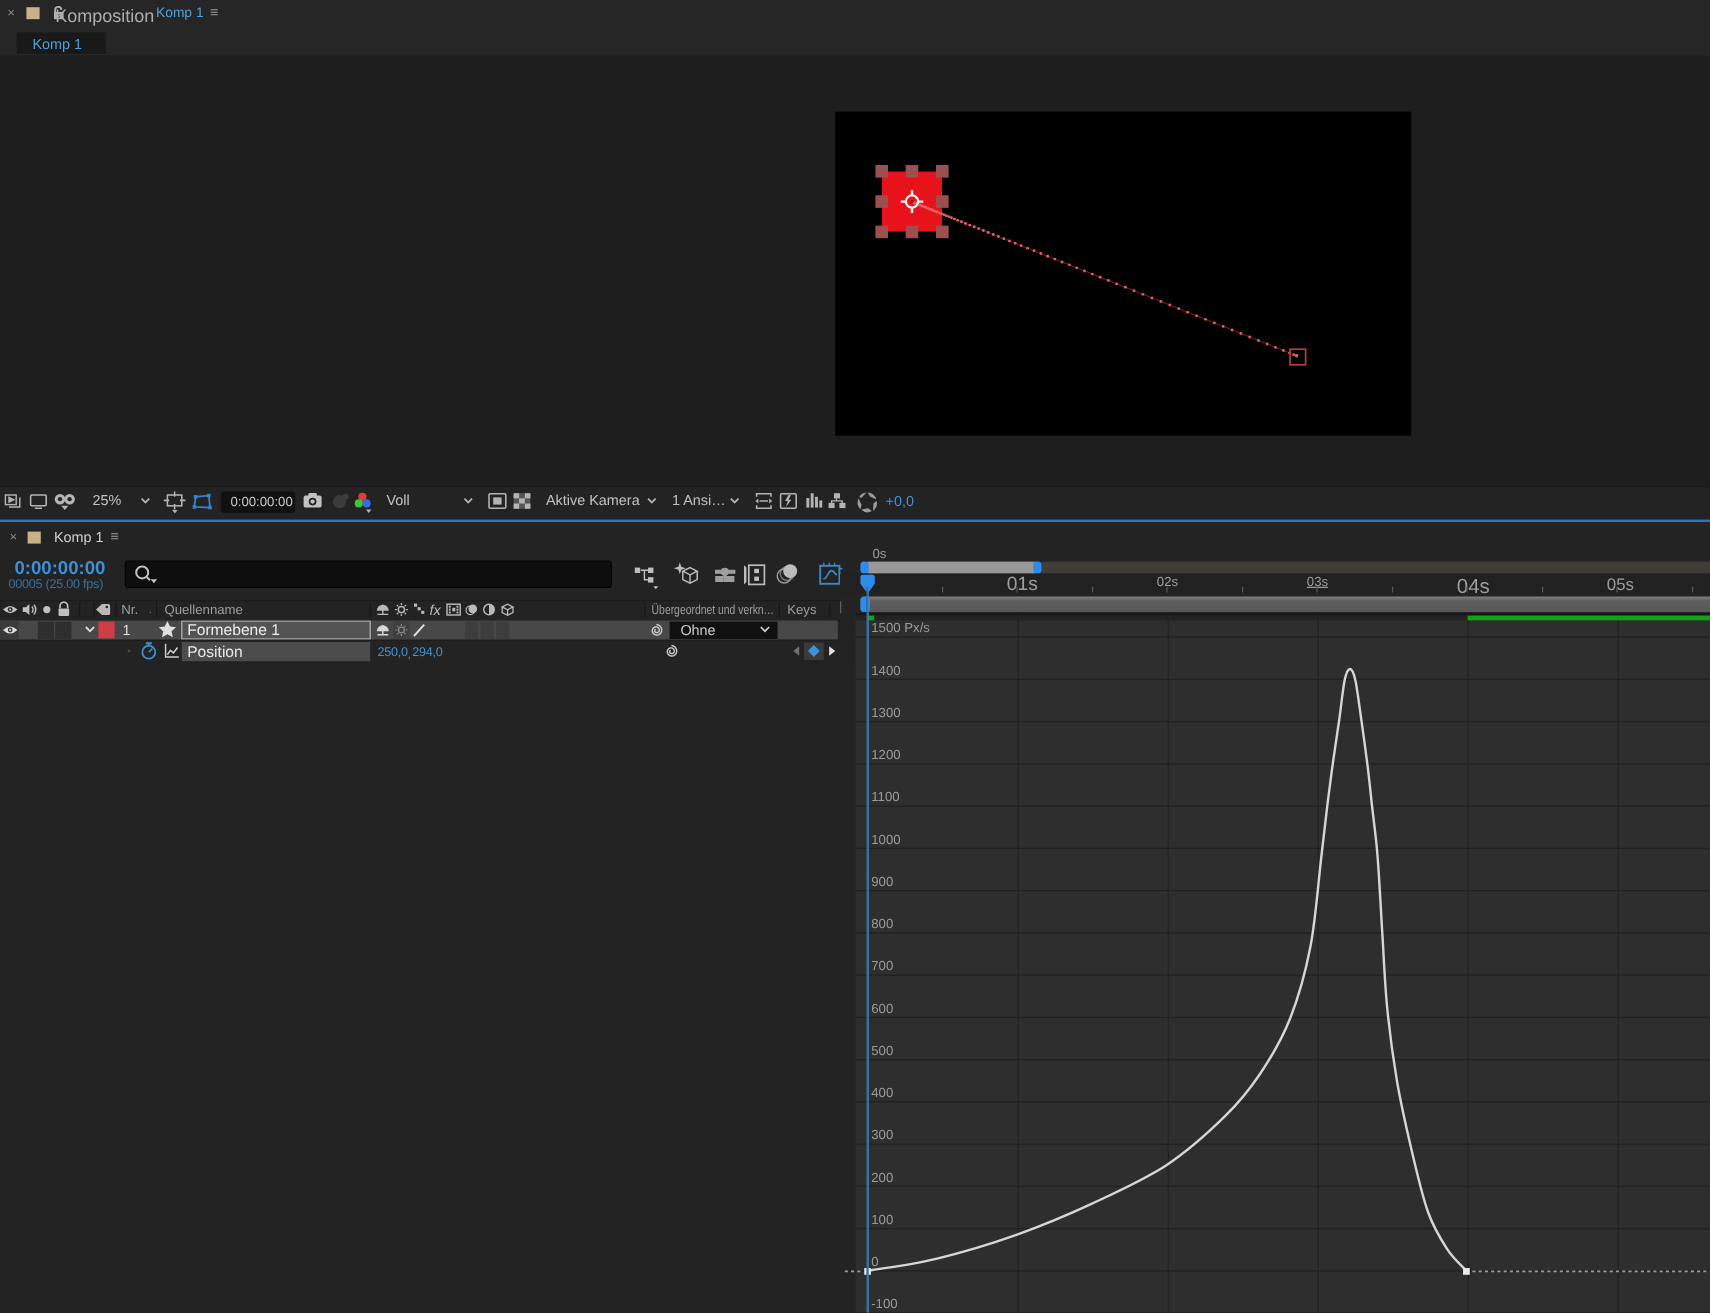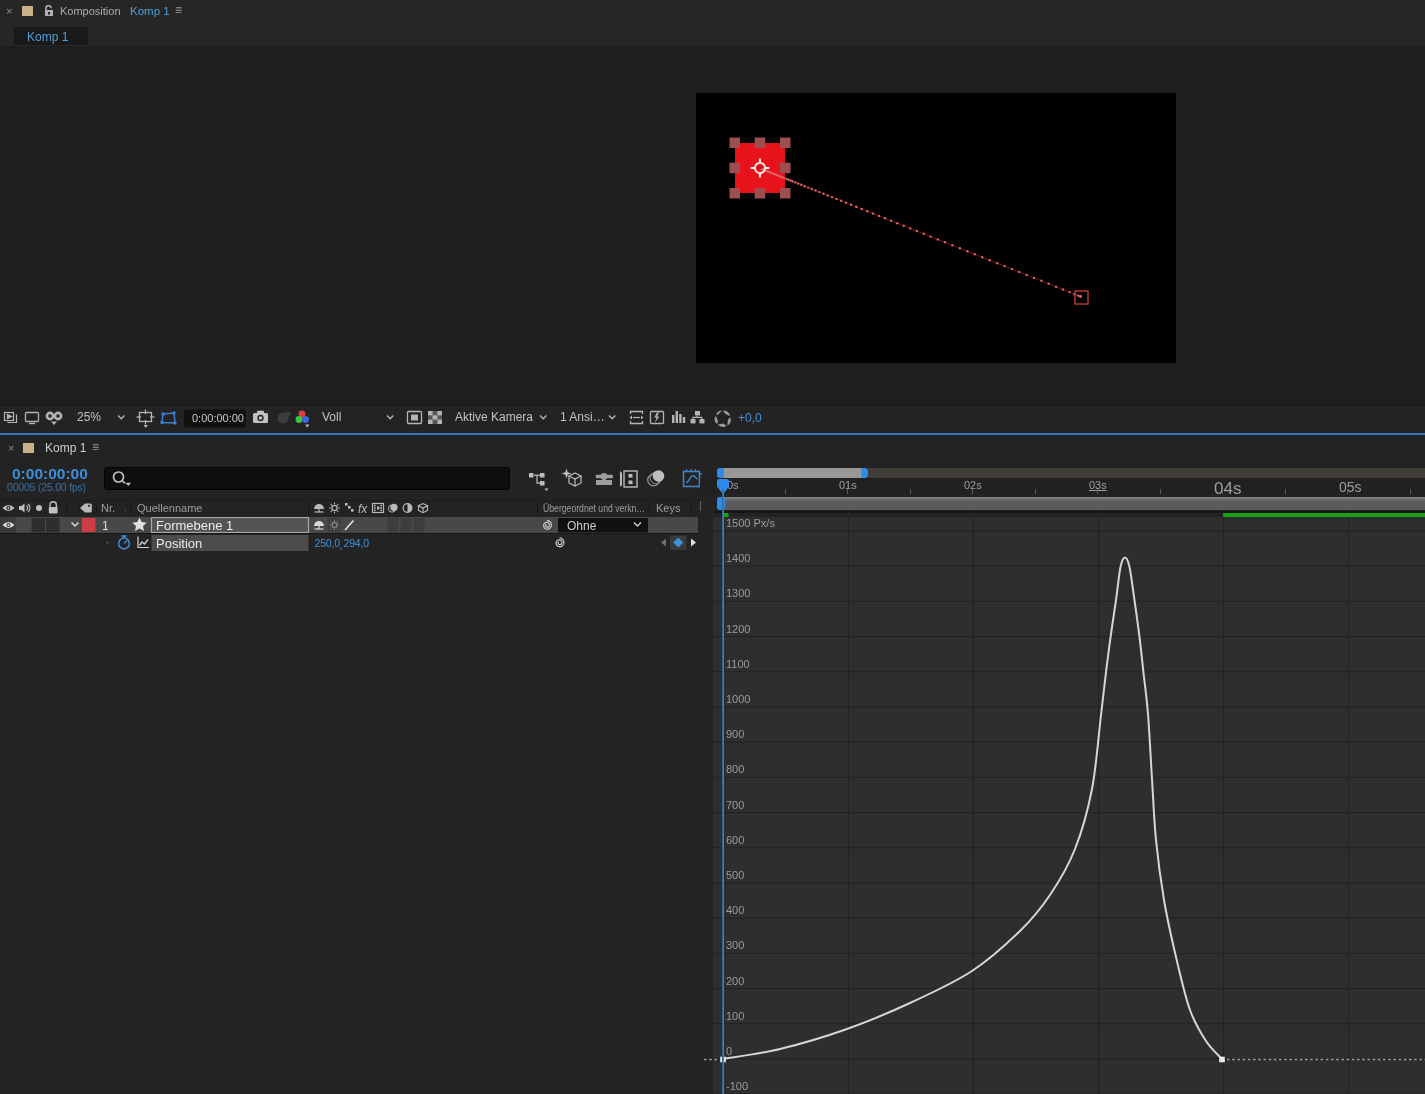--- a/index.html
+++ b/index.html
@@ -12,21 +12,21 @@
 
 <div class="abs" style="left:0;top:0;width:1425px;height:433px;background:#262626;"></div>
 
 <div class="abs txt" style="left:6px;top:5px;color:#8f8f8f;font-size:11px;">×</div>
 <div class="abs" style="left:22px;top:6px;width:11px;height:10px;background:#c6b188;"></div>
 <svg class="abs" style="left:44px;top:5px;" width="10" height="12" viewBox="0 0 10 12">
   <path d="M2 5 V3.5 A2.6 2.6 0 0 1 7.2 3.2" fill="none" stroke="#b0b0b0" stroke-width="1.6"></path>
   <rect x="1" y="5" width="8" height="6" fill="#b0b0b0"></rect>
   <rect x="4" y="7" width="2" height="2.6" fill="#262626"></rect>
 </svg>
-<div class="abs" style="left:60px;top:5px;color:#adadad;font-size:11px;white-space:nowrap;text-align:right;">Komposition</div>
+<div class="abs" style="left:46px;top:5px;color:#adadad;font-size:15px;white-space:nowrap;text-align:right;">Komposition</div>
 <div class="abs" style="left:130px;top:5px;color:#4e9fd8;font-size:11.5px;white-space:nowrap;">Komp 1</div>
 <div class="abs txt" style="left:175px;top:3px;color:#9a9a9a;font-size:12px;">≡</div>
 
 <div class="abs" style="left:14px;top:27px;width:74px;height:18px;background:#191919;"></div>
 <div class="abs txt" style="left:27px;top:30px;color:#4e9fd8;">Komp 1</div>
 
 <div class="abs" style="left:0;top:46px;width:1425px;height:359px;background:#1e1e1e;"></div>
 
 <div class="abs" style="left:696px;top:93px;width:480px;height:270px;background:#000;"></div>
 
@@ -511,22 +511,22 @@
 </svg>
 
 <div class="abs" style="left:0;top:552px;width:713px;height:542px;background:#232323;"></div>
 
 <div class="abs" style="left:868px;top:468px;width:557px;height:10px;background:#403d39;"></div>
 <div class="abs" style="left:723px;top:468px;width:140px;height:10px;background:#989898;"></div>
 <div class="abs" style="left:717px;top:468px;width:7px;height:10px;background:#2d8ceb;border-radius:3px;"></div>
 <div class="abs" style="left:861px;top:468px;width:7px;height:10px;background:#2d8ceb;border-radius:3px;"></div>
 
 <div class="abs" style="left:700px;top:478px;width:725px;height:16px;background:#212121;"></div>
-<div class="abs" style="color:#9e9e9e;font-size:11px;left:727px;top:479px;">0s</div>
-<div class="abs" style="color:#9e9e9e;font-size:11px;left:839px;top:479px;">01s</div>
+<div class="abs" style="color:#9e9e9e;font-size:11px;left:727px;top:456px;">0s</div>
+<div class="abs" style="color:#9e9e9e;font-size:16px;left:839px;top:479px;">01s</div>
 <div class="abs" style="color:#9e9e9e;font-size:11px;left:964px;top:479px;">02s</div>
 <div class="abs" style="color:#9e9e9e;font-size:11px;left:1089px;top:479px;text-decoration:underline;">03s</div>
 <div class="abs" style="color:#9e9e9e;font-size:17px;left:1214px;top:479px;">04s</div>
 <div class="abs" style="color:#9e9e9e;font-size:14px;left:1339px;top:479px;">05s</div>
 <svg class="abs" style="left:700px;top:478px;" width="725" height="16" viewBox="0 0 725 16">
   <g stroke="#5a5a5a" stroke-width="1">
     <line x1="85.5" y1="11" x2="85.5" y2="16"></line>
       <line x1="147.5" y1="11" x2="147.5" y2="16"></line>
     <line x1="210.5" y1="11" x2="210.5" y2="16"></line>
       <line x1="272.5" y1="11" x2="272.5" y2="16"></line>

